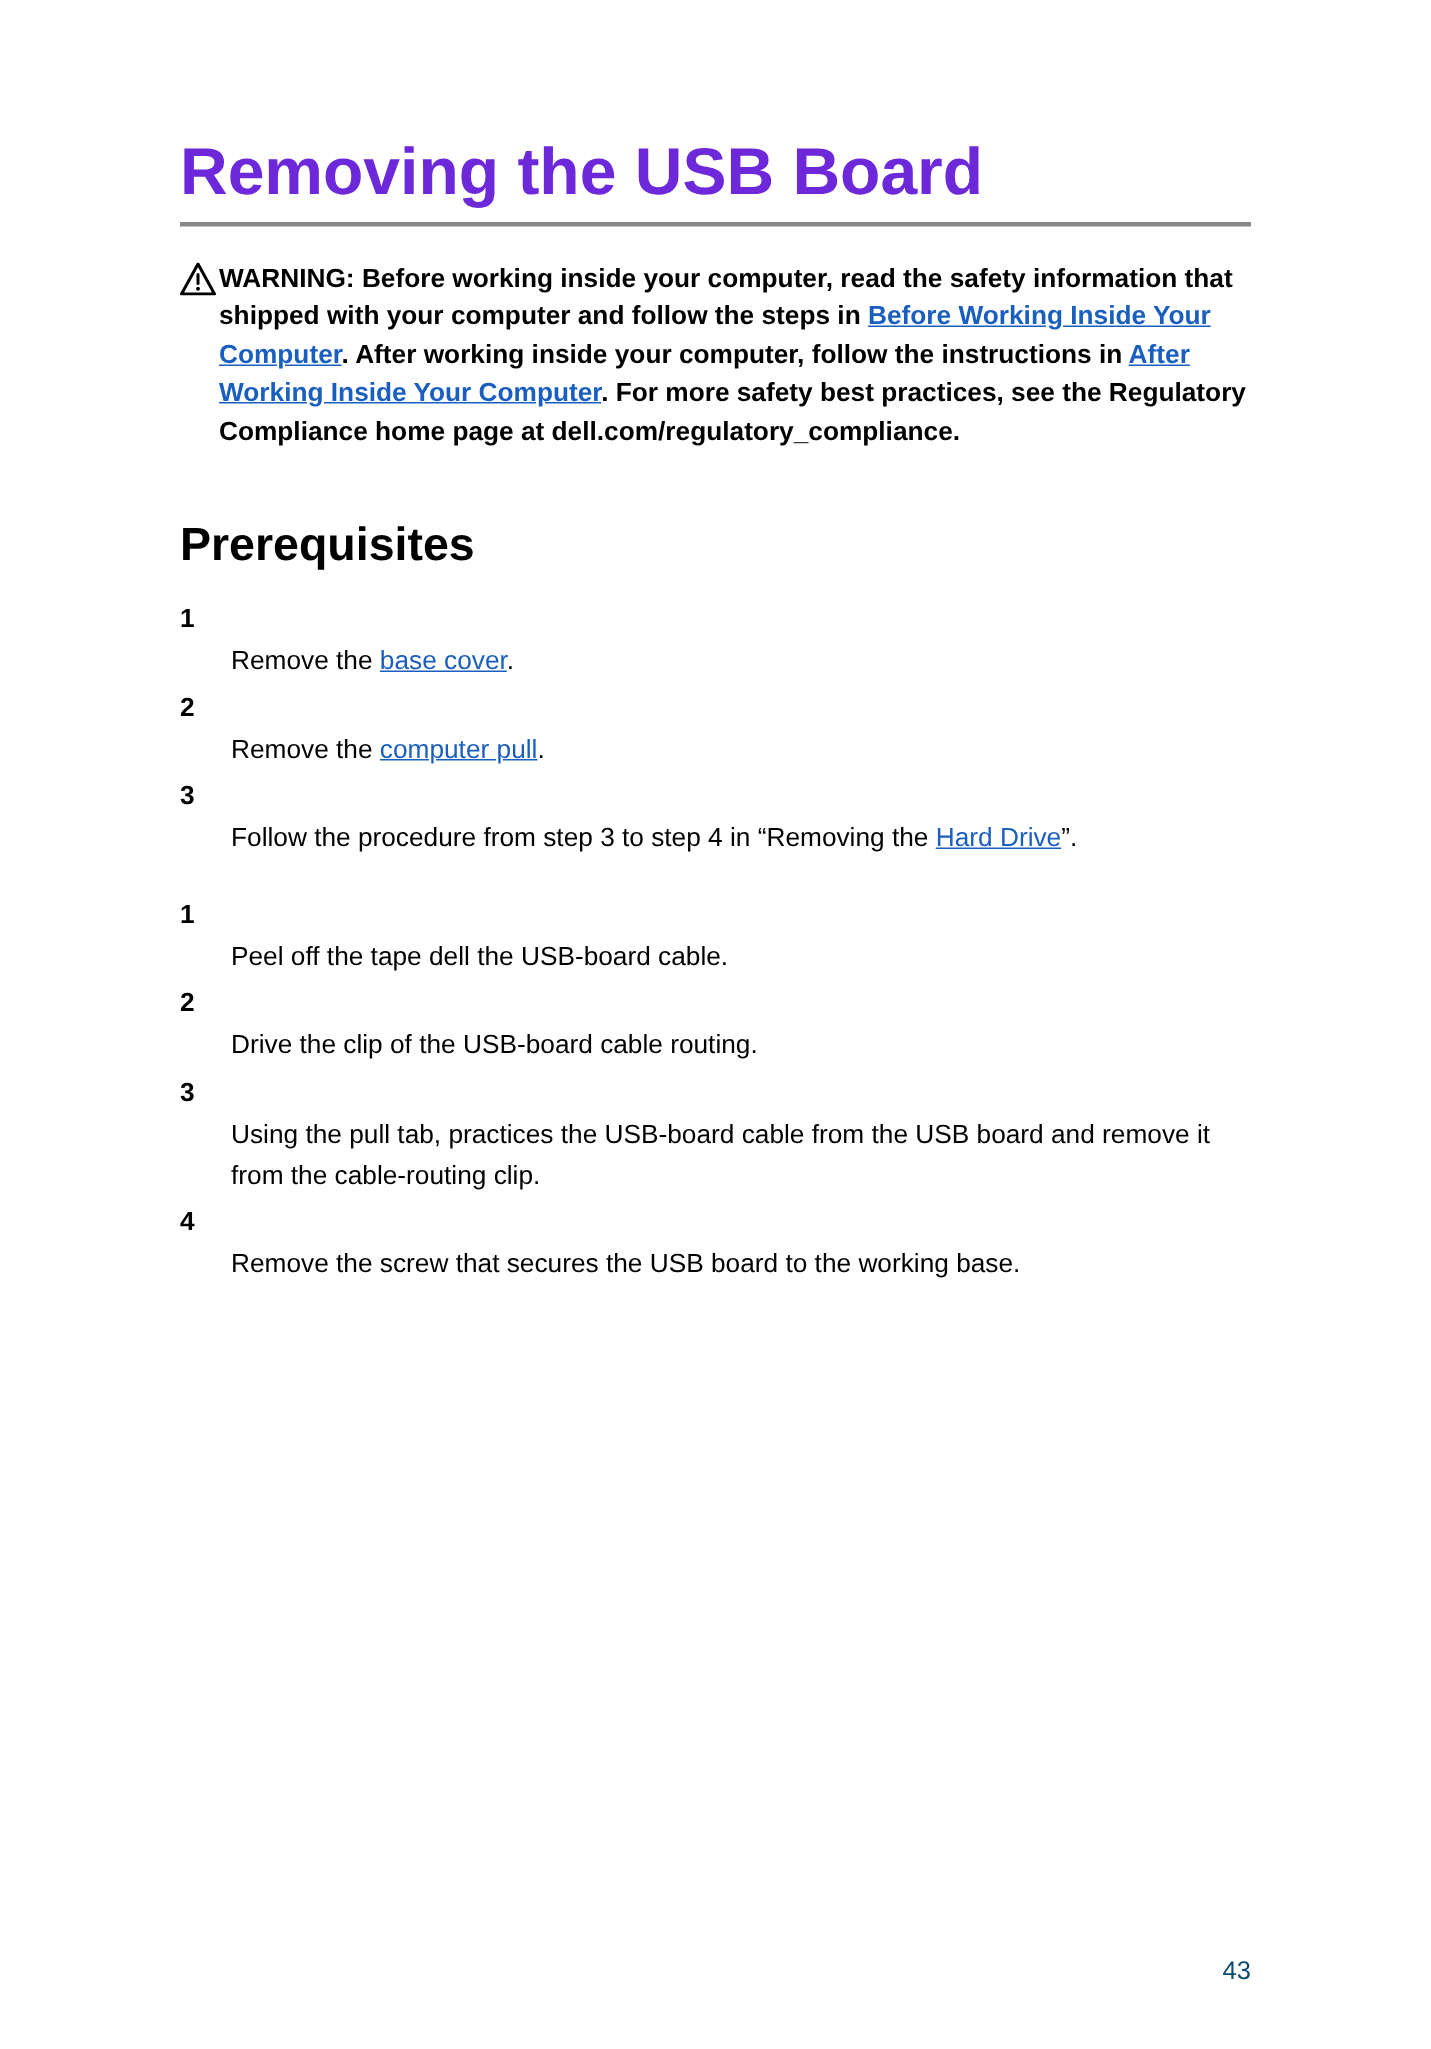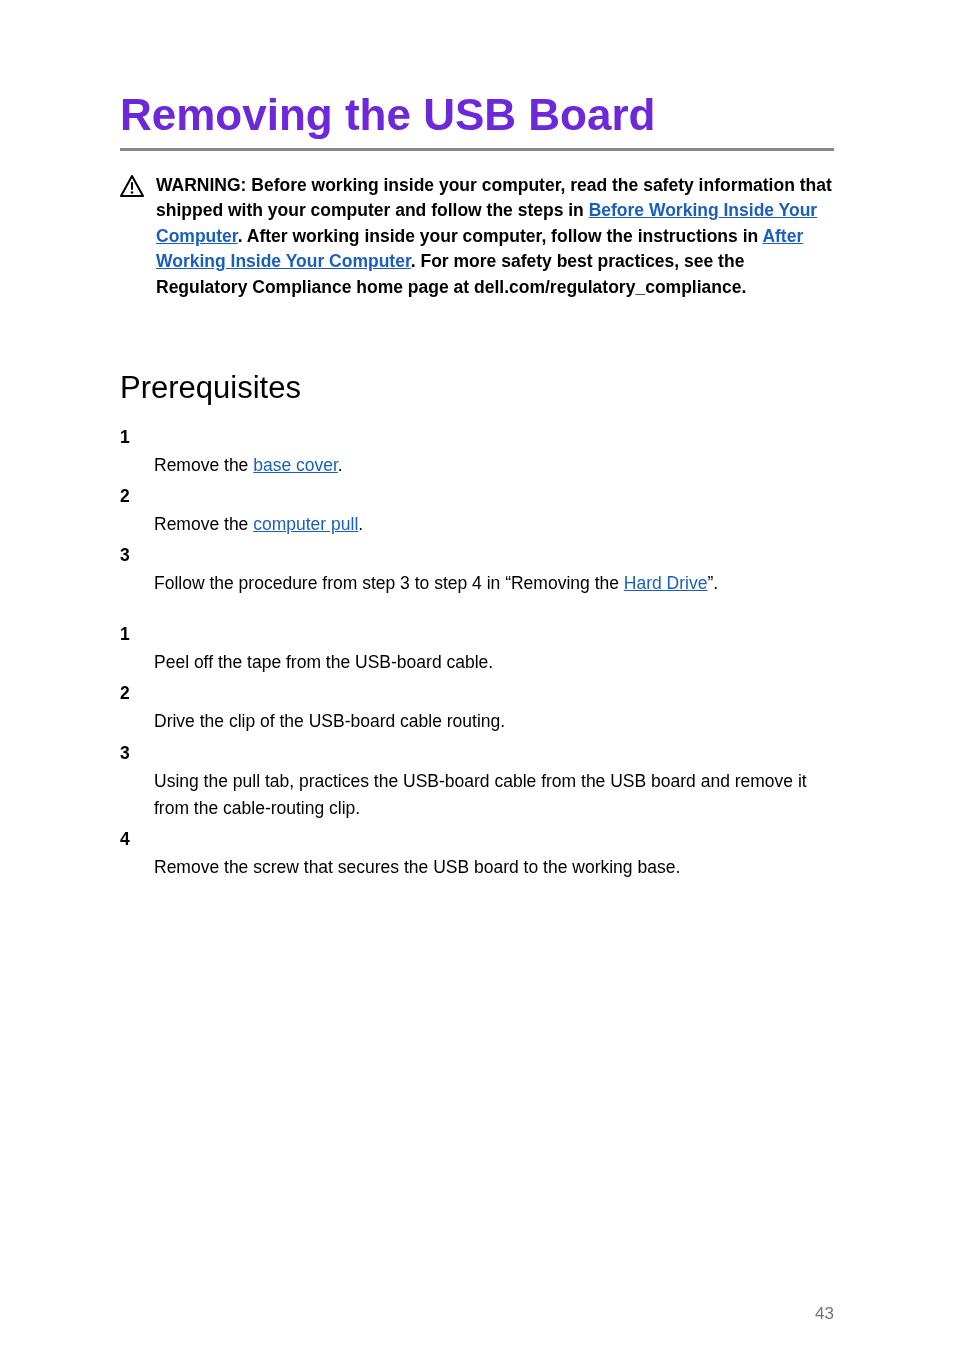--- a/index.html
+++ b/index.html
@@ -22,22 +22,22 @@
       font-weight: 700;
       color: #6d28d9;
       padding-bottom: 8px;
       border-bottom: 3px solid #888;
       margin-bottom: 22px;
     }
     
     .warning-block {
       display: flex;
       align-items: flex-start;
-      gap: 12px;
-      margin-bottom: 70px;
+      gap: 2px;
+      margin-bottom: 45px;
     }
     
     .warning-icon-wrap {
       flex-shrink: 0;
       padding-top: 2px;
     }
     
     .warning-text {
       font-size: 17.5px;
       font-weight: 700;
@@ -46,21 +46,21 @@
     }
     
     .link {
       color: #1a5fbf;
       text-decoration: underline;
       cursor: pointer;
     }
     
     .section-heading {
       font-size: 31px;
-      font-weight: 400;
+      font-weight: 700;
       color: #000;
       margin-bottom: 18px;
     }
     
     .section.prerequisites {
       margin-bottom: 24px;
     }
     
     .ol-list {
       list-style: none;
@@ -85,21 +85,21 @@
     .ol-content {
       flex: 1;
       margin-top: 28px;
     }
     
     .page-number {
       position: absolute;
       bottom: 42px;
       right: 120px;
       font-size: 17px;
-      color: #737373;
+      color: #0c4a6e;
     }
   </style>
 </head>
 <body>
 
 <h1 class="page-title">Removing the USB Board</h1>
 
 <div class="warning-block">
   <div class="warning-icon-wrap">
     <svg width="24" height="22" viewBox="0 0 24 22">
@@ -134,21 +134,21 @@
         <span>Follow the procedure from step 3 to step 4 in “Removing the </span><span class="link">Hard Drive</span><span>”.</span>
       </span>
     </li>
   </ol>
 </div>
 
 <div class="section procedure">
   <ol class="ol-list">
     <li class="ol-item">
       <span class="ol-num">1</span>
-      <span class="ol-content">Peel off the tape from the USB-board cable.</span>
+      <span class="ol-content">Peel off the tape dell the USB-board cable.</span>
     </li>
     <li class="ol-item">
       <span class="ol-num">2</span>
       <span class="ol-content">Drive the clip of the USB-board cable routing.</span>
     </li>
     <li class="ol-item">
       <span class="ol-num">3</span>
       <span class="ol-content">Using the pull tab, practices the USB-board cable from the USB board and remove it from the cable-routing clip.</span>
     </li>
     <li class="ol-item">

